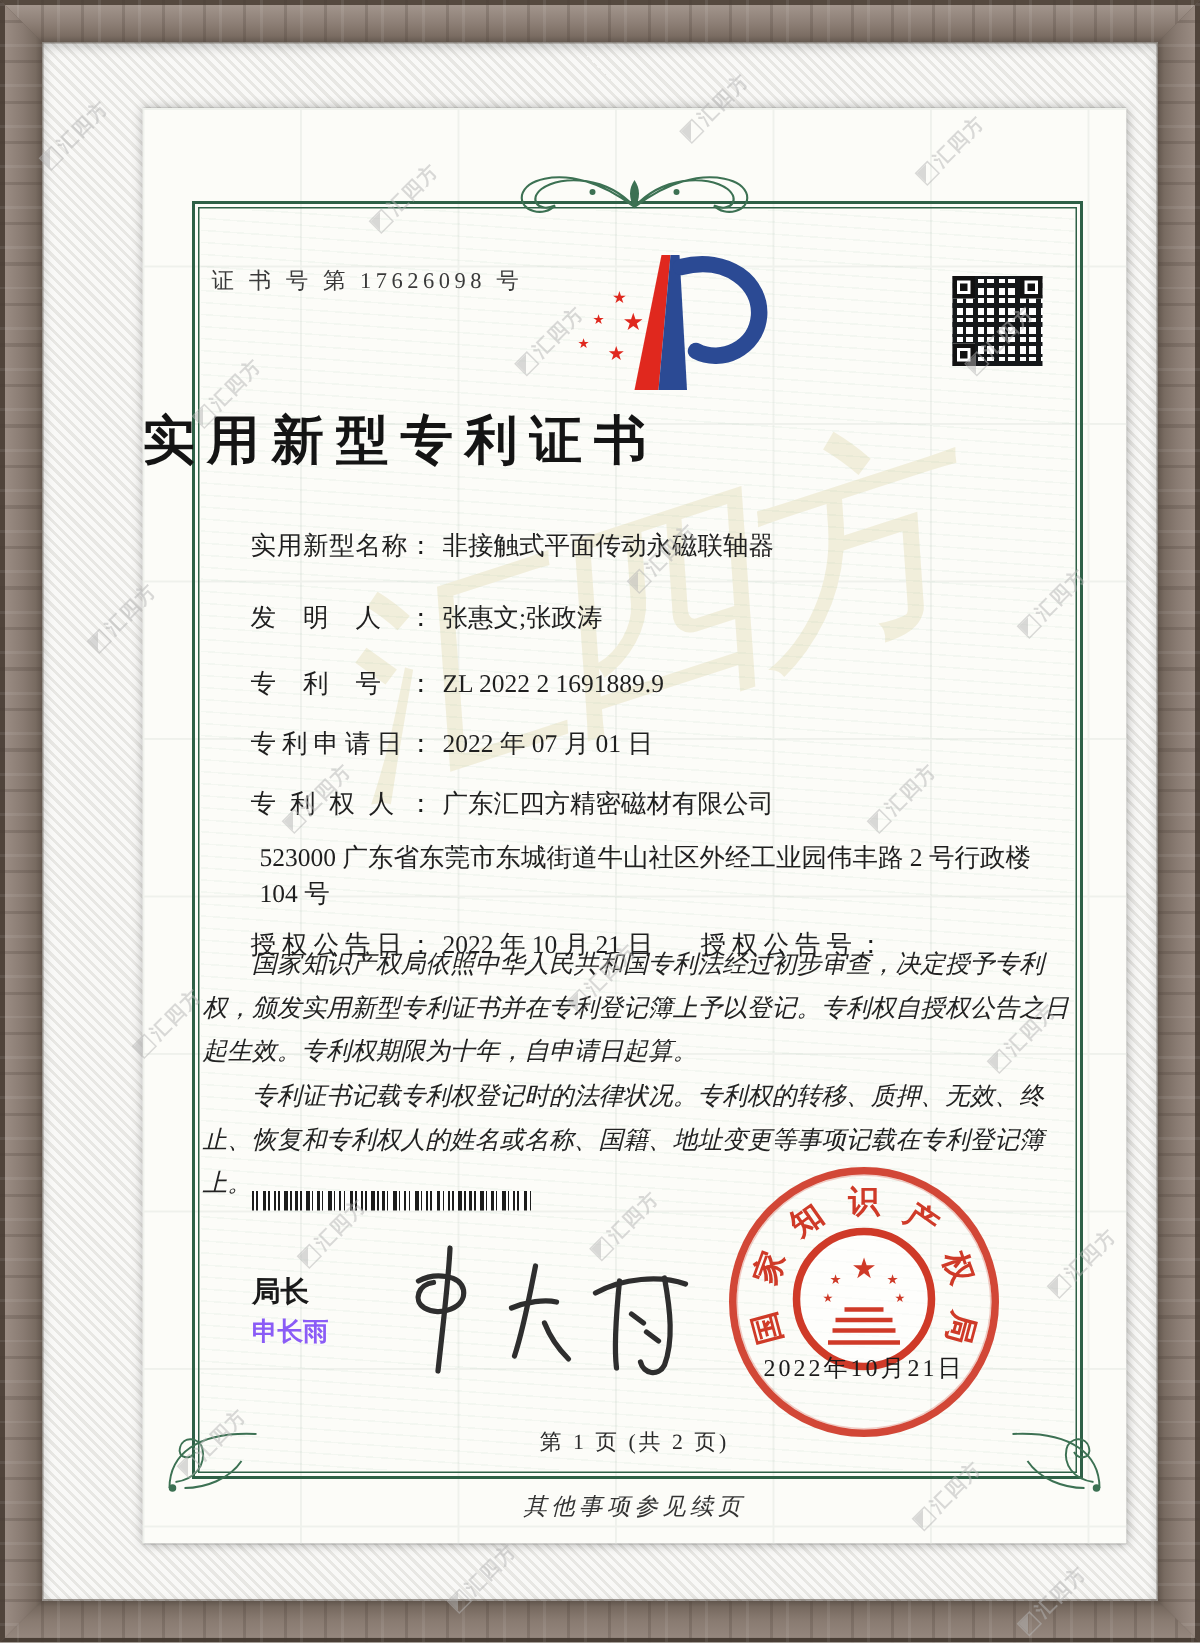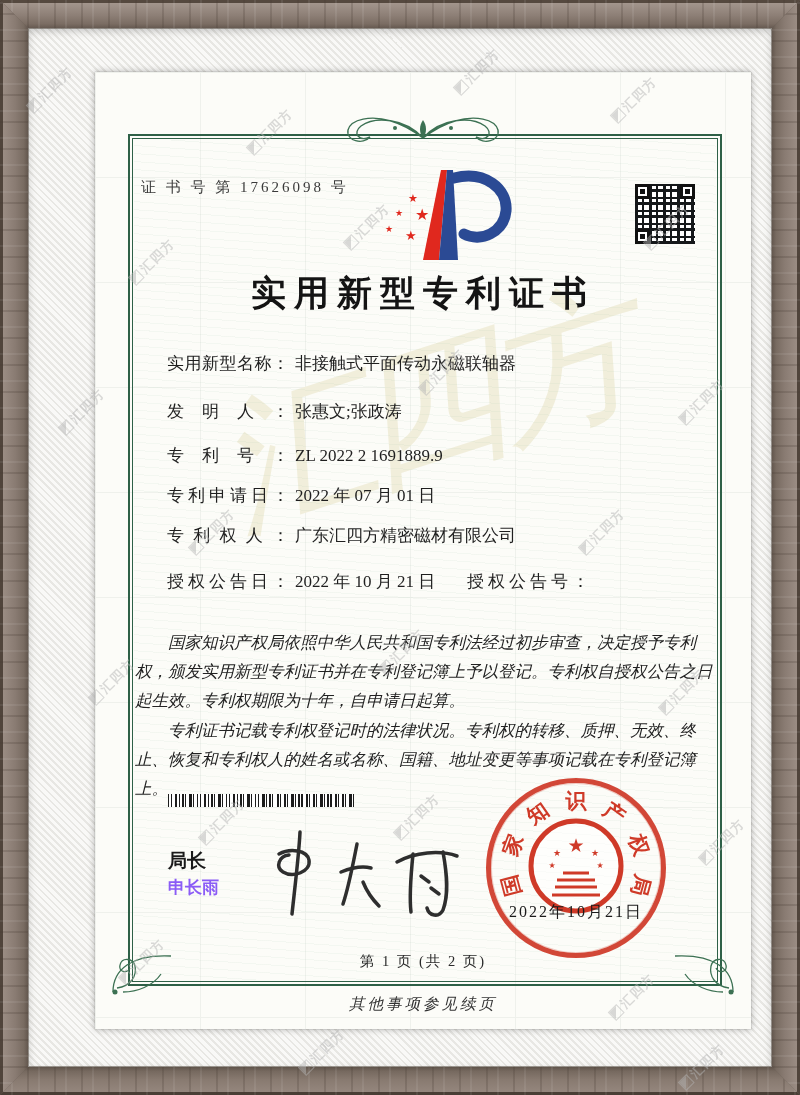--- a/index.html
+++ b/index.html
@@ -57,21 +57,21 @@
   
   .cert-no{position:absolute;left:46px;top:106px;font-size:15px;letter-spacing:3px;color:#3a3a3a;}
   .logo{position:absolute;left:266px;top:94px;width:170px;height:102px;}
   .qr{position:absolute;left:540px;top:112px;width:60px;height:60px;background:#fff;
     background-image:
       repeating-linear-gradient(0deg,#15181a 0 3px,transparent 3px 6px,#15181a 6px 8px,transparent 8px 13px),
       repeating-linear-gradient(90deg,#15181a 0 3px,#fff 3px 7px,#15181a 7px 9px,#fff 9px 14px);}
   .finder{position:absolute;width:15px;height:15px;border:3px solid #111;background:#fff;box-sizing:border-box;}
   .finder::after{content:"";position:absolute;left:2px;top:2px;width:5px;height:5px;background:#111;}
   .finder.f1{left:0;top:0}.finder.f2{right:0;top:0}.finder.f3{left:0;bottom:0}
-  .title{position:absolute;left:0;width:100%;top:198px;text-align:center;
+  .title{position:absolute;left:0;width:100%;top:198px;
     font-size:35px;font-weight:600;letter-spacing:8px;color:#141414;}
   
   .fields{position:absolute;left:72px;top:280px;width:548px;font-size:17px;color:#1f1f1f;}
   .field-row{display:flex;line-height:24px;}
   .f-label{width:122px;flex:none;text-align:justify;text-align-last:justify;font-weight:500;}
   .f-value{flex:1;margin-left:6px;}
   .mb24{margin-bottom:24px}.mb20{margin-bottom:20px}.mb16{margin-bottom:16px}
   .mb12{margin-bottom:12px}.mb10{margin-bottom:10px}
   .double{display:flex}
   .double .pair{display:flex}
@@ -201,20 +201,21 @@
     </div>
     <div class="field-row mb16">
       <span class="f-label">专利申请日：</span>
       <span class="f-value">2022 年 07 月 01 日</span>
     </div>
     <div class="field-row mb12">
       <span class="f-label">专利权人：</span>
       <span class="f-value">广东汇四方精密磁材有限公司</span>
     </div>
     <div class="field-row mb10">
+      <span class="f-value">523000 广东省东莞市东城街道牛山社区外经工业园伟丰路 2 号行政楼 104 号</span>
     </div>
     <div class="field-row double">
       <span class="pair pair1">
         <span class="f-label">授权公告日：</span>
         <span class="f-value">2022 年 10 月 21 日</span>
       </span>
       <span class="pair">
         <span class="f-label">授权公告号：</span>
       </span>
     </div>

